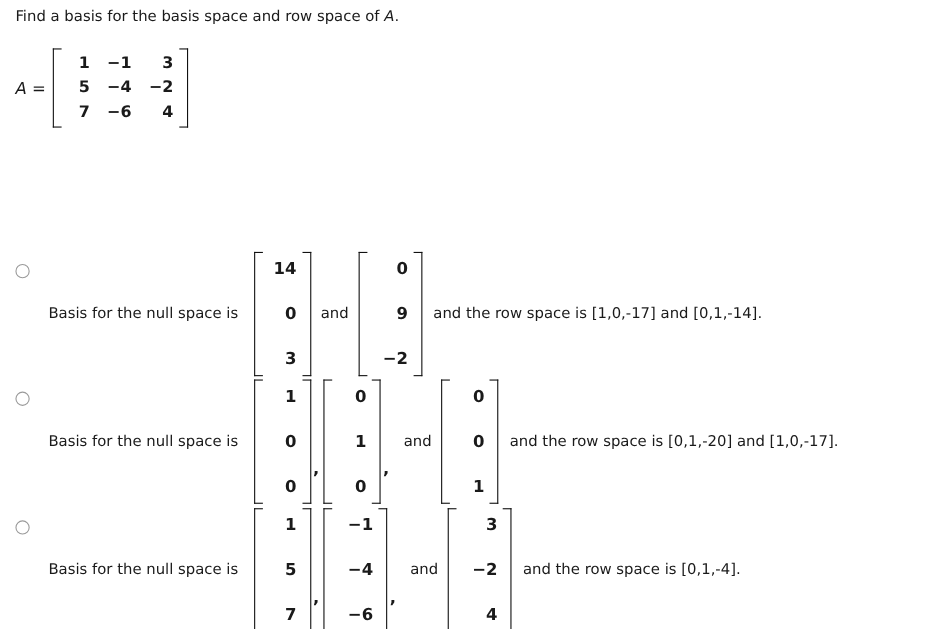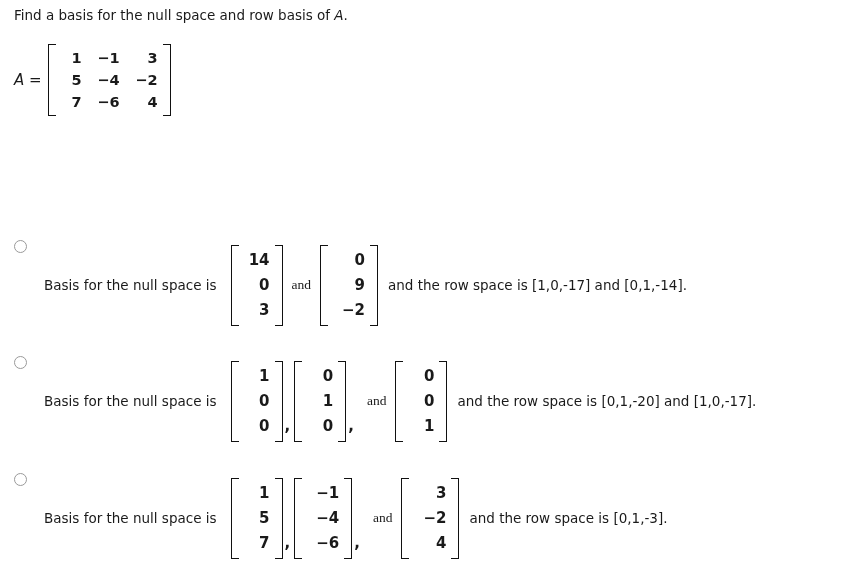--- a/index.html
+++ b/index.html
@@ -84,21 +84,21 @@
   .matrix-a .mx-cell.c0 { min-width: 22px; }
   .matrix-a .mx-body { padding: 3px 5px 3px 4px; }
 
   
   .vec .mx-cell {
     min-width: 26px;
     line-height: 25px;
     font-size: 15px;
   }
   .vec.wide .mx-cell { min-width: 32px; }
-  .vec .mx-body { padding: 3px 5px; }
+  .vec .mx-body { padding: 3px 5px; gap: 16px; }
 
   
   .option {
     position: absolute;
     left: 0;
     width: 847px;
   }
   .radio {
     position: absolute;
     width: 13px;
@@ -115,38 +115,37 @@
     white-space: nowrap;
   }
   .opt-label {
     font-size: 13.5px;
     margin-right: 14px;
   }
   .sep {
     font-size: 13.5px;
     padding: 0 9px;
     align-self: center;
-    font-family: Liberation Serif, serif;
   }
   .comma {
     font-size: 15px;
     font-weight: bold;
     align-self: flex-end;
     padding: 0 4px 6px 2px;
   }
   .tail {
     font-size: 13.5px;
     margin-left: 10px;
   }
 </style>
 </head>
 <body>
 
 <div class="question">
-  <span>Find a basis for the null space and row basis of </span><span class="ital">A</span><span>.</span>
+  <span>Find a basis for the basis space and row space of </span><span class="ital">A</span><span>.</span>
 </div>
 
 <div class="matrix-block">
   <span class="a-label">A =</span>
   <span class="bracketed matrix-a">
     <span class="brk brk-l"></span>
     <span class="mx-body">
       <span class="mx-row">
         <span class="mx-cell c0">1</span>
         <span class="mx-cell">−1</span>
@@ -275,15 +274,15 @@
     <span class="bracketed vec wide">
       <span class="brk brk-l"></span>
       <span class="mx-body">
         <span class="mx-cell">3</span>
         <span class="mx-cell">−2</span>
         <span class="mx-cell">4</span>
       </span>
       <span class="brk brk-r"></span>
     </span>
 
-    <span class="tail">and the row space is [0,1,-3].</span>
+    <span class="tail">and the row space is [0,1,-4].</span>
   </div>
 </div>
 
 </body></html>

